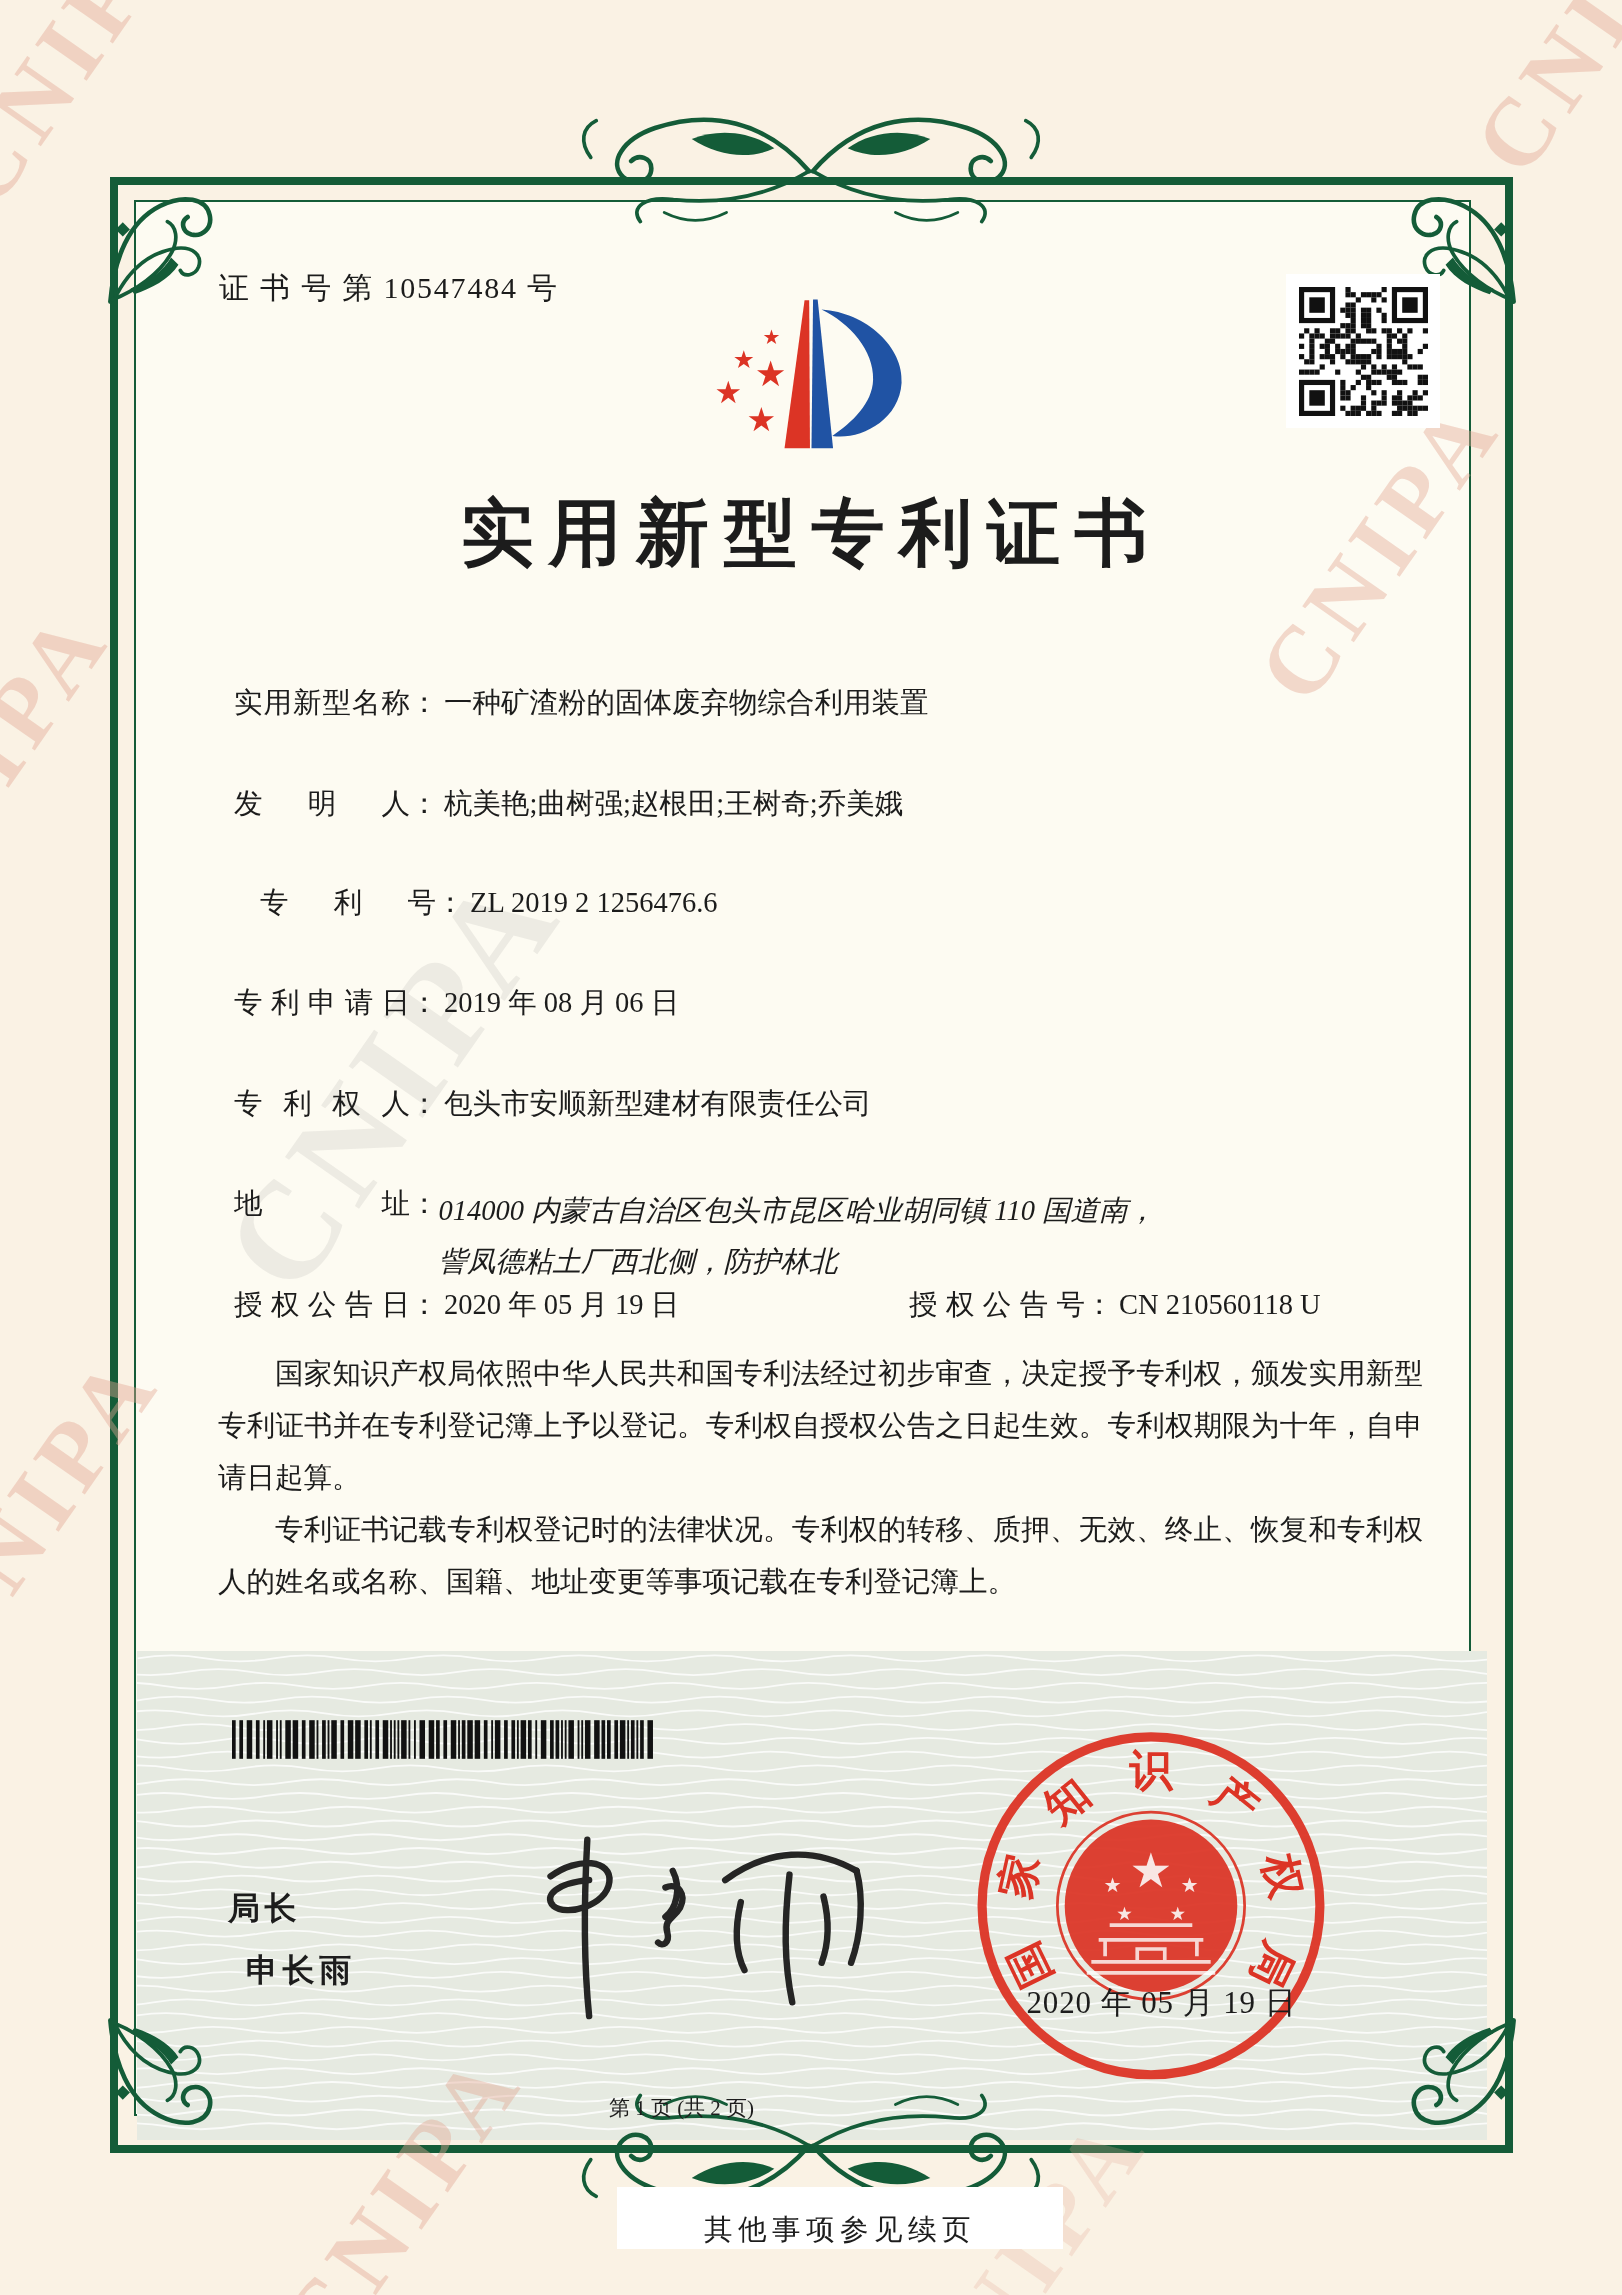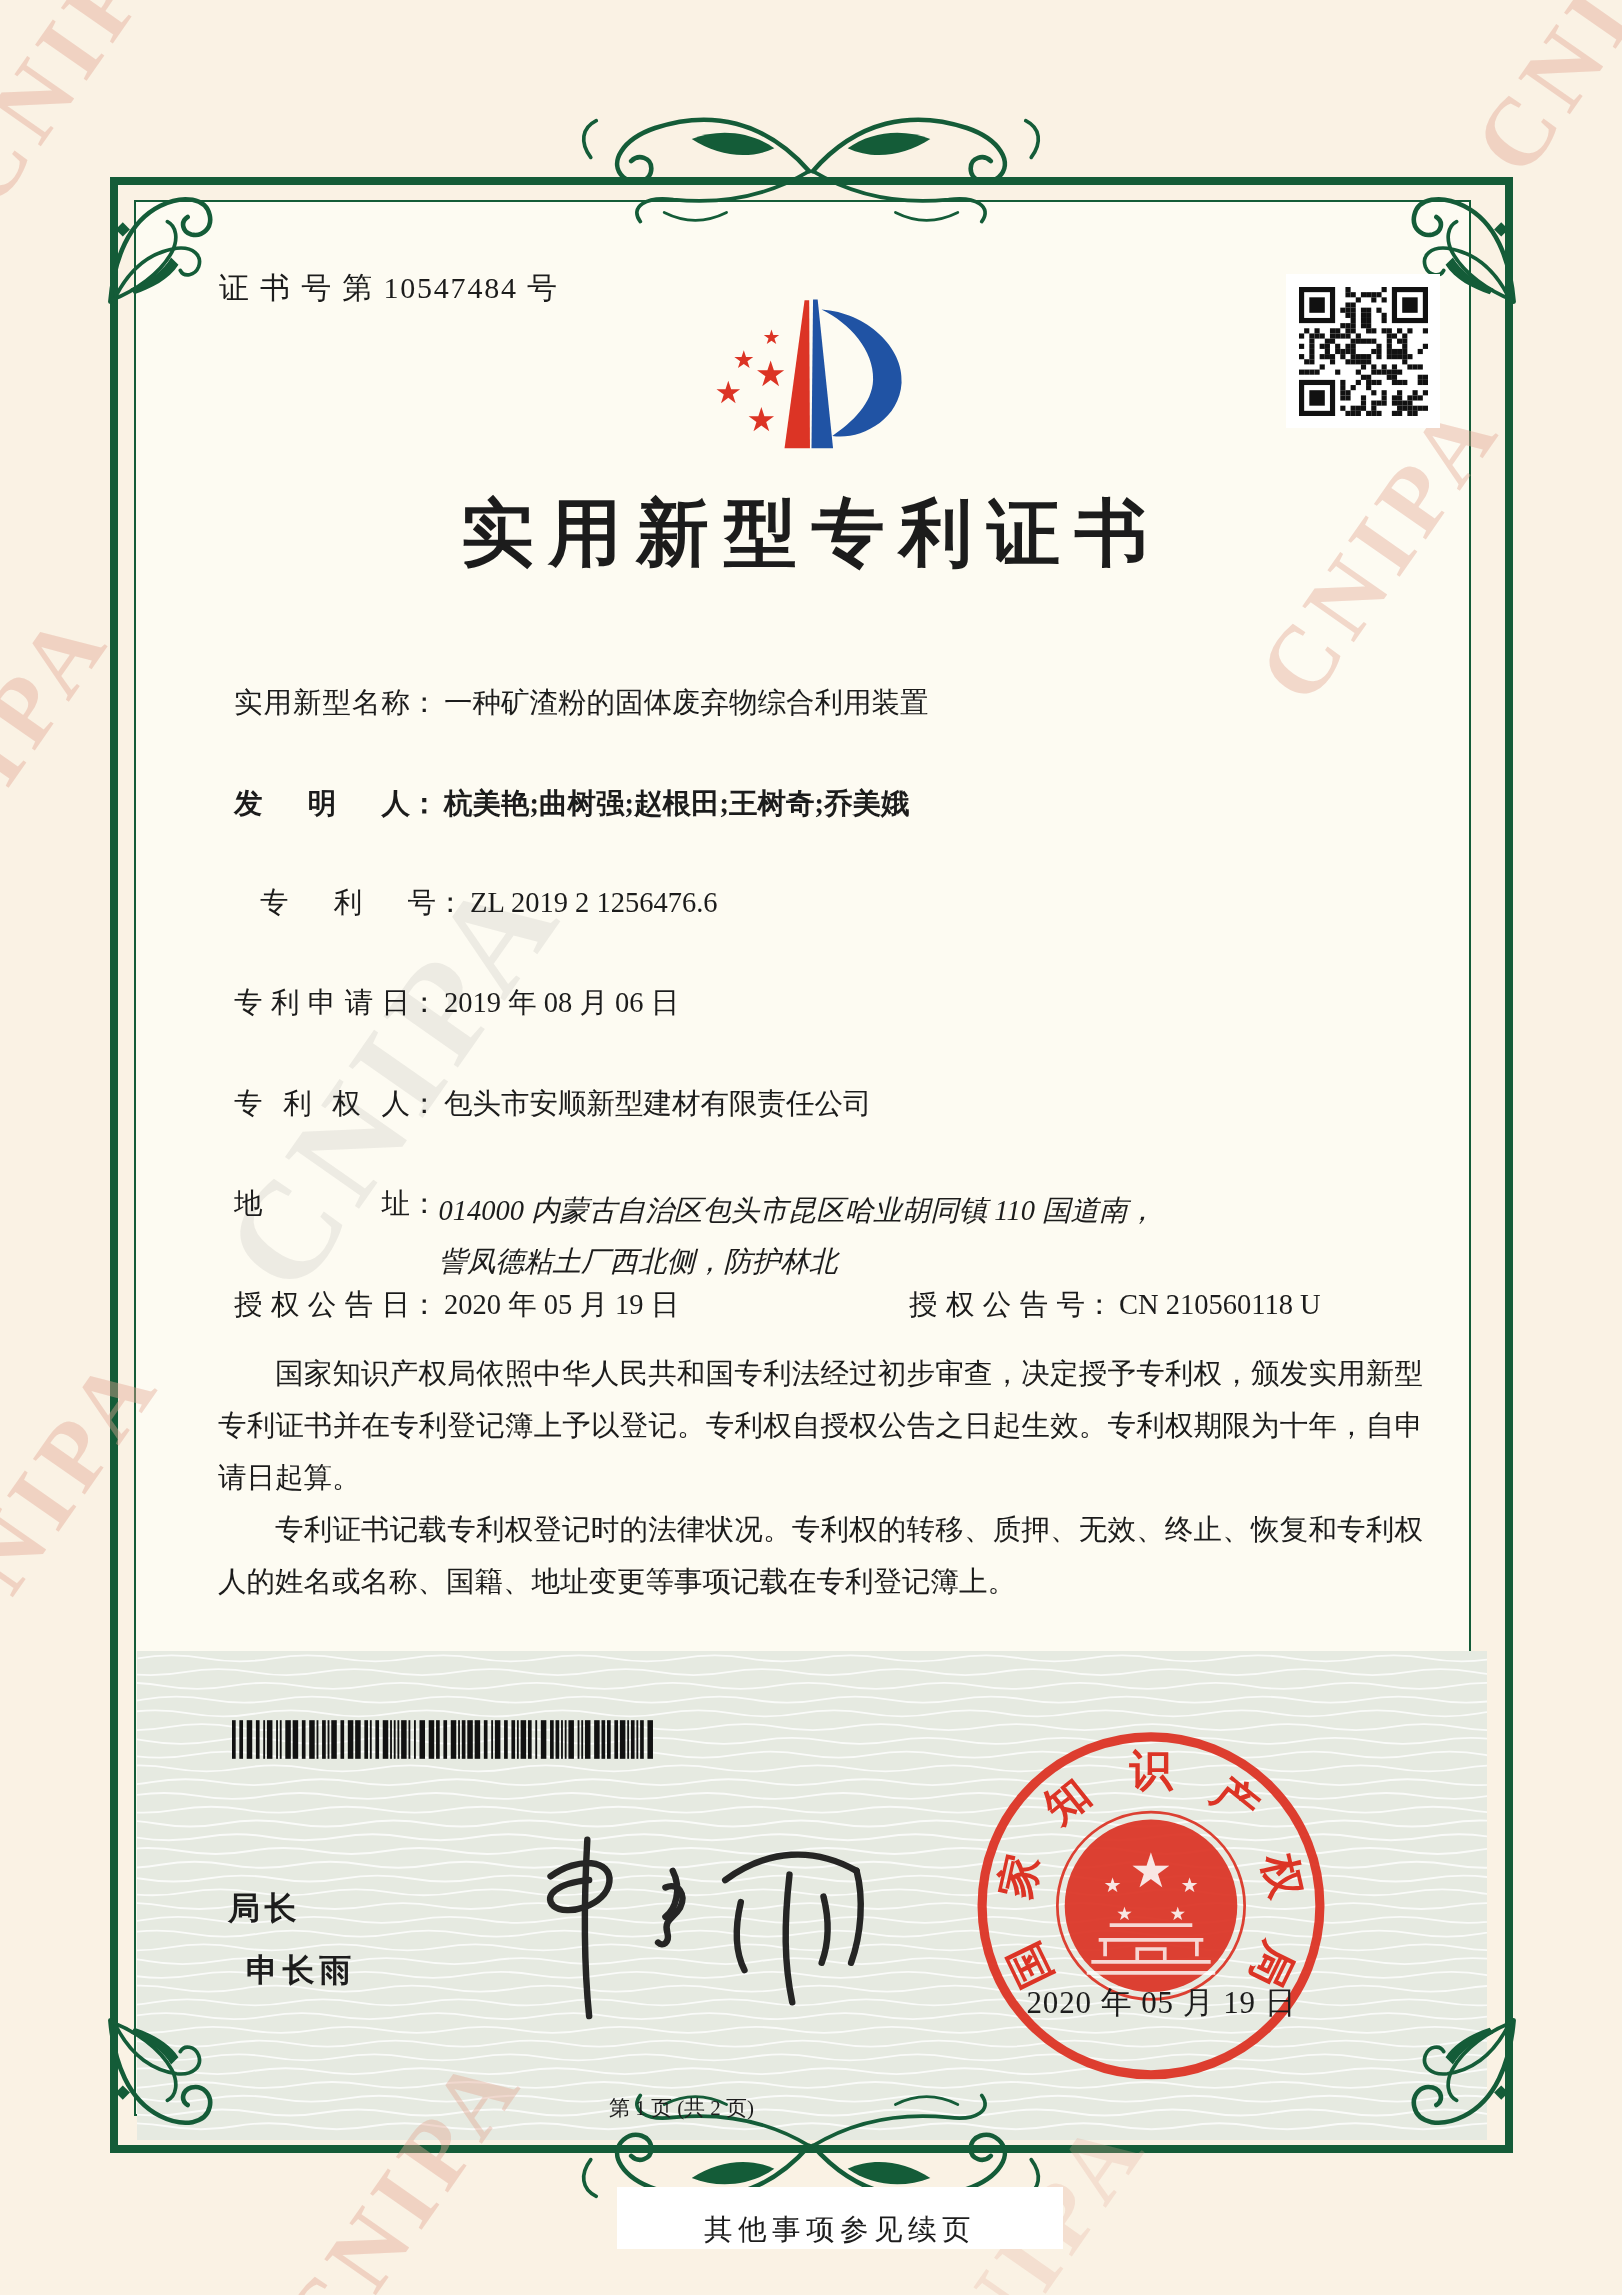--- a/index.html
+++ b/index.html
@@ -373,21 +373,21 @@
         <rect x="1" y="19" width="5" height="5" fill="#fff"></rect>
         <rect x="2" y="20" width="3" height="3" fill="#111"></rect>
       </svg>
   </div>
 
   <div class="title">实用新型专利证书</div>
 
   <div class="field-row" style="top:684px;">
     <span class="flabel">实用新型名称</span><span>：</span><span class="fvalue">一种矿渣粉的固体废弃物综合利用装置</span>
   </div>
-  <div class="field-row" style="top:785px;font-weight:bold;">
+  <div class="field-row" style="top:785px;">
     <span class="flabel">发明人</span><span>：</span><span class="fvalue">杭美艳;曲树强;赵根田;王树奇;乔美娥</span>
   </div>
   <div class="field-row" style="top:884px;margin-left:26px;">
     <span class="flabel">专利号</span><span>：</span><span class="fvalue">ZL 2019 2 1256476.6</span>
   </div>
   <div class="field-row" style="top:984px;">
     <span class="flabel">专利申请日</span><span>：</span><span class="fvalue">2019 年 08 月 06 日</span>
   </div>
   <div class="field-row" style="top:1085px;">
     <span class="flabel">专利权人</span><span>：</span><span class="fvalue">包头市安顺新型建材有限责任公司</span>

